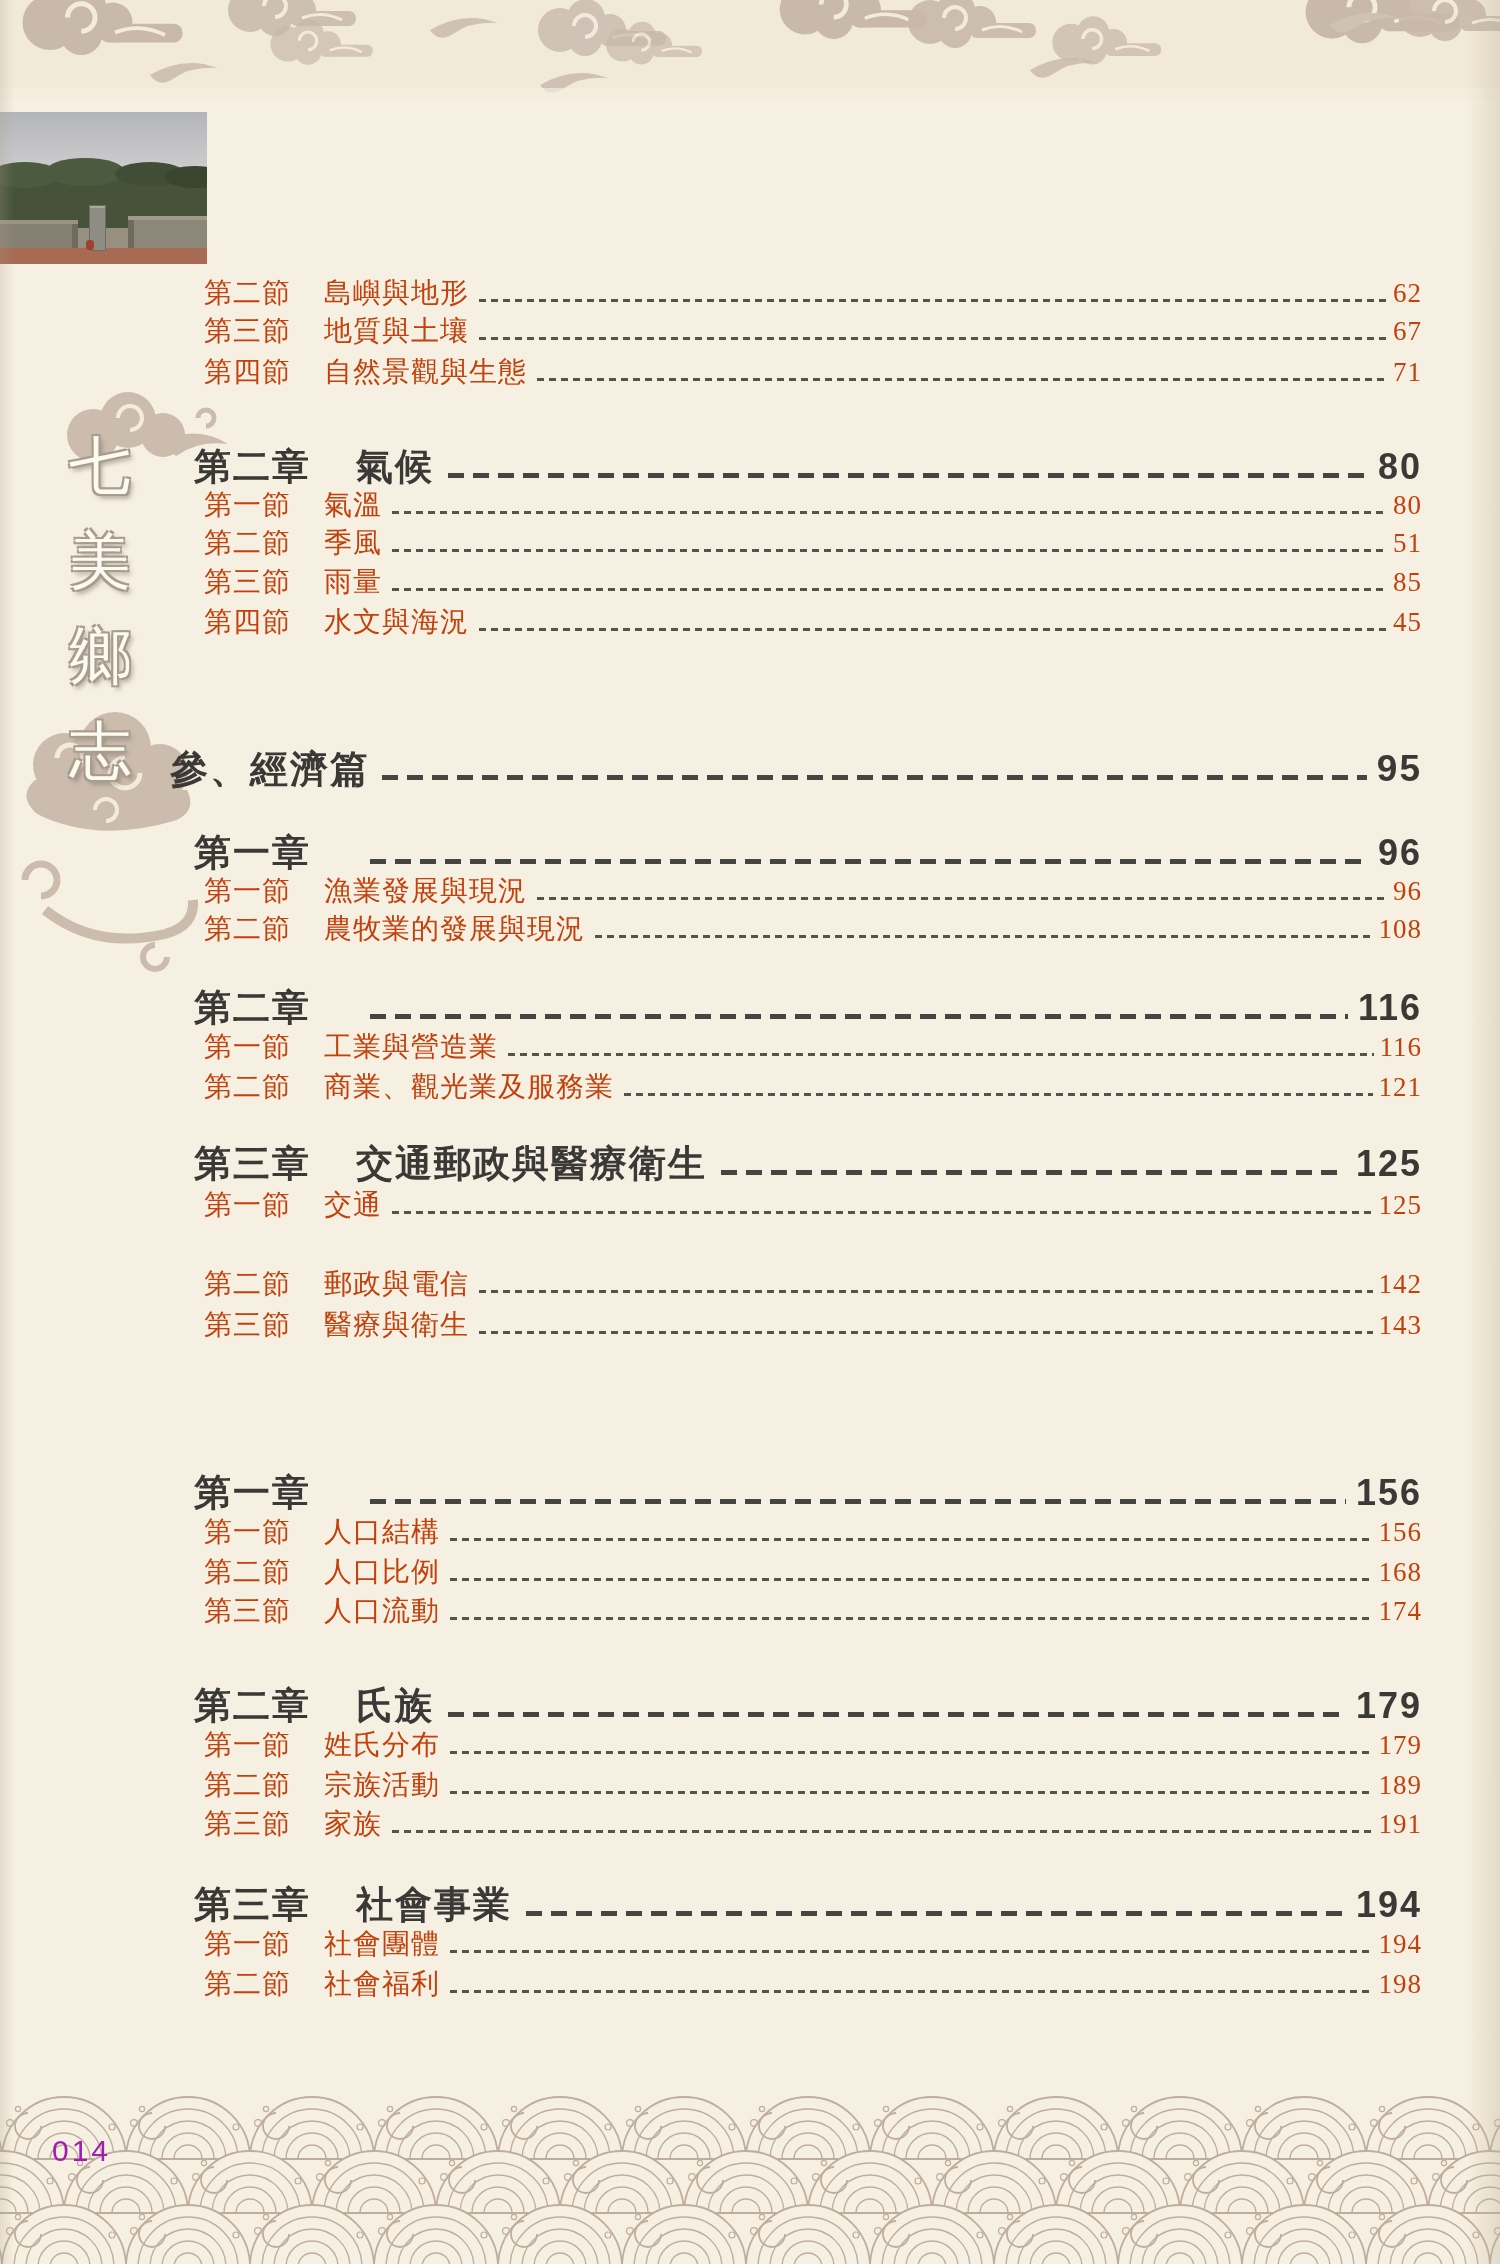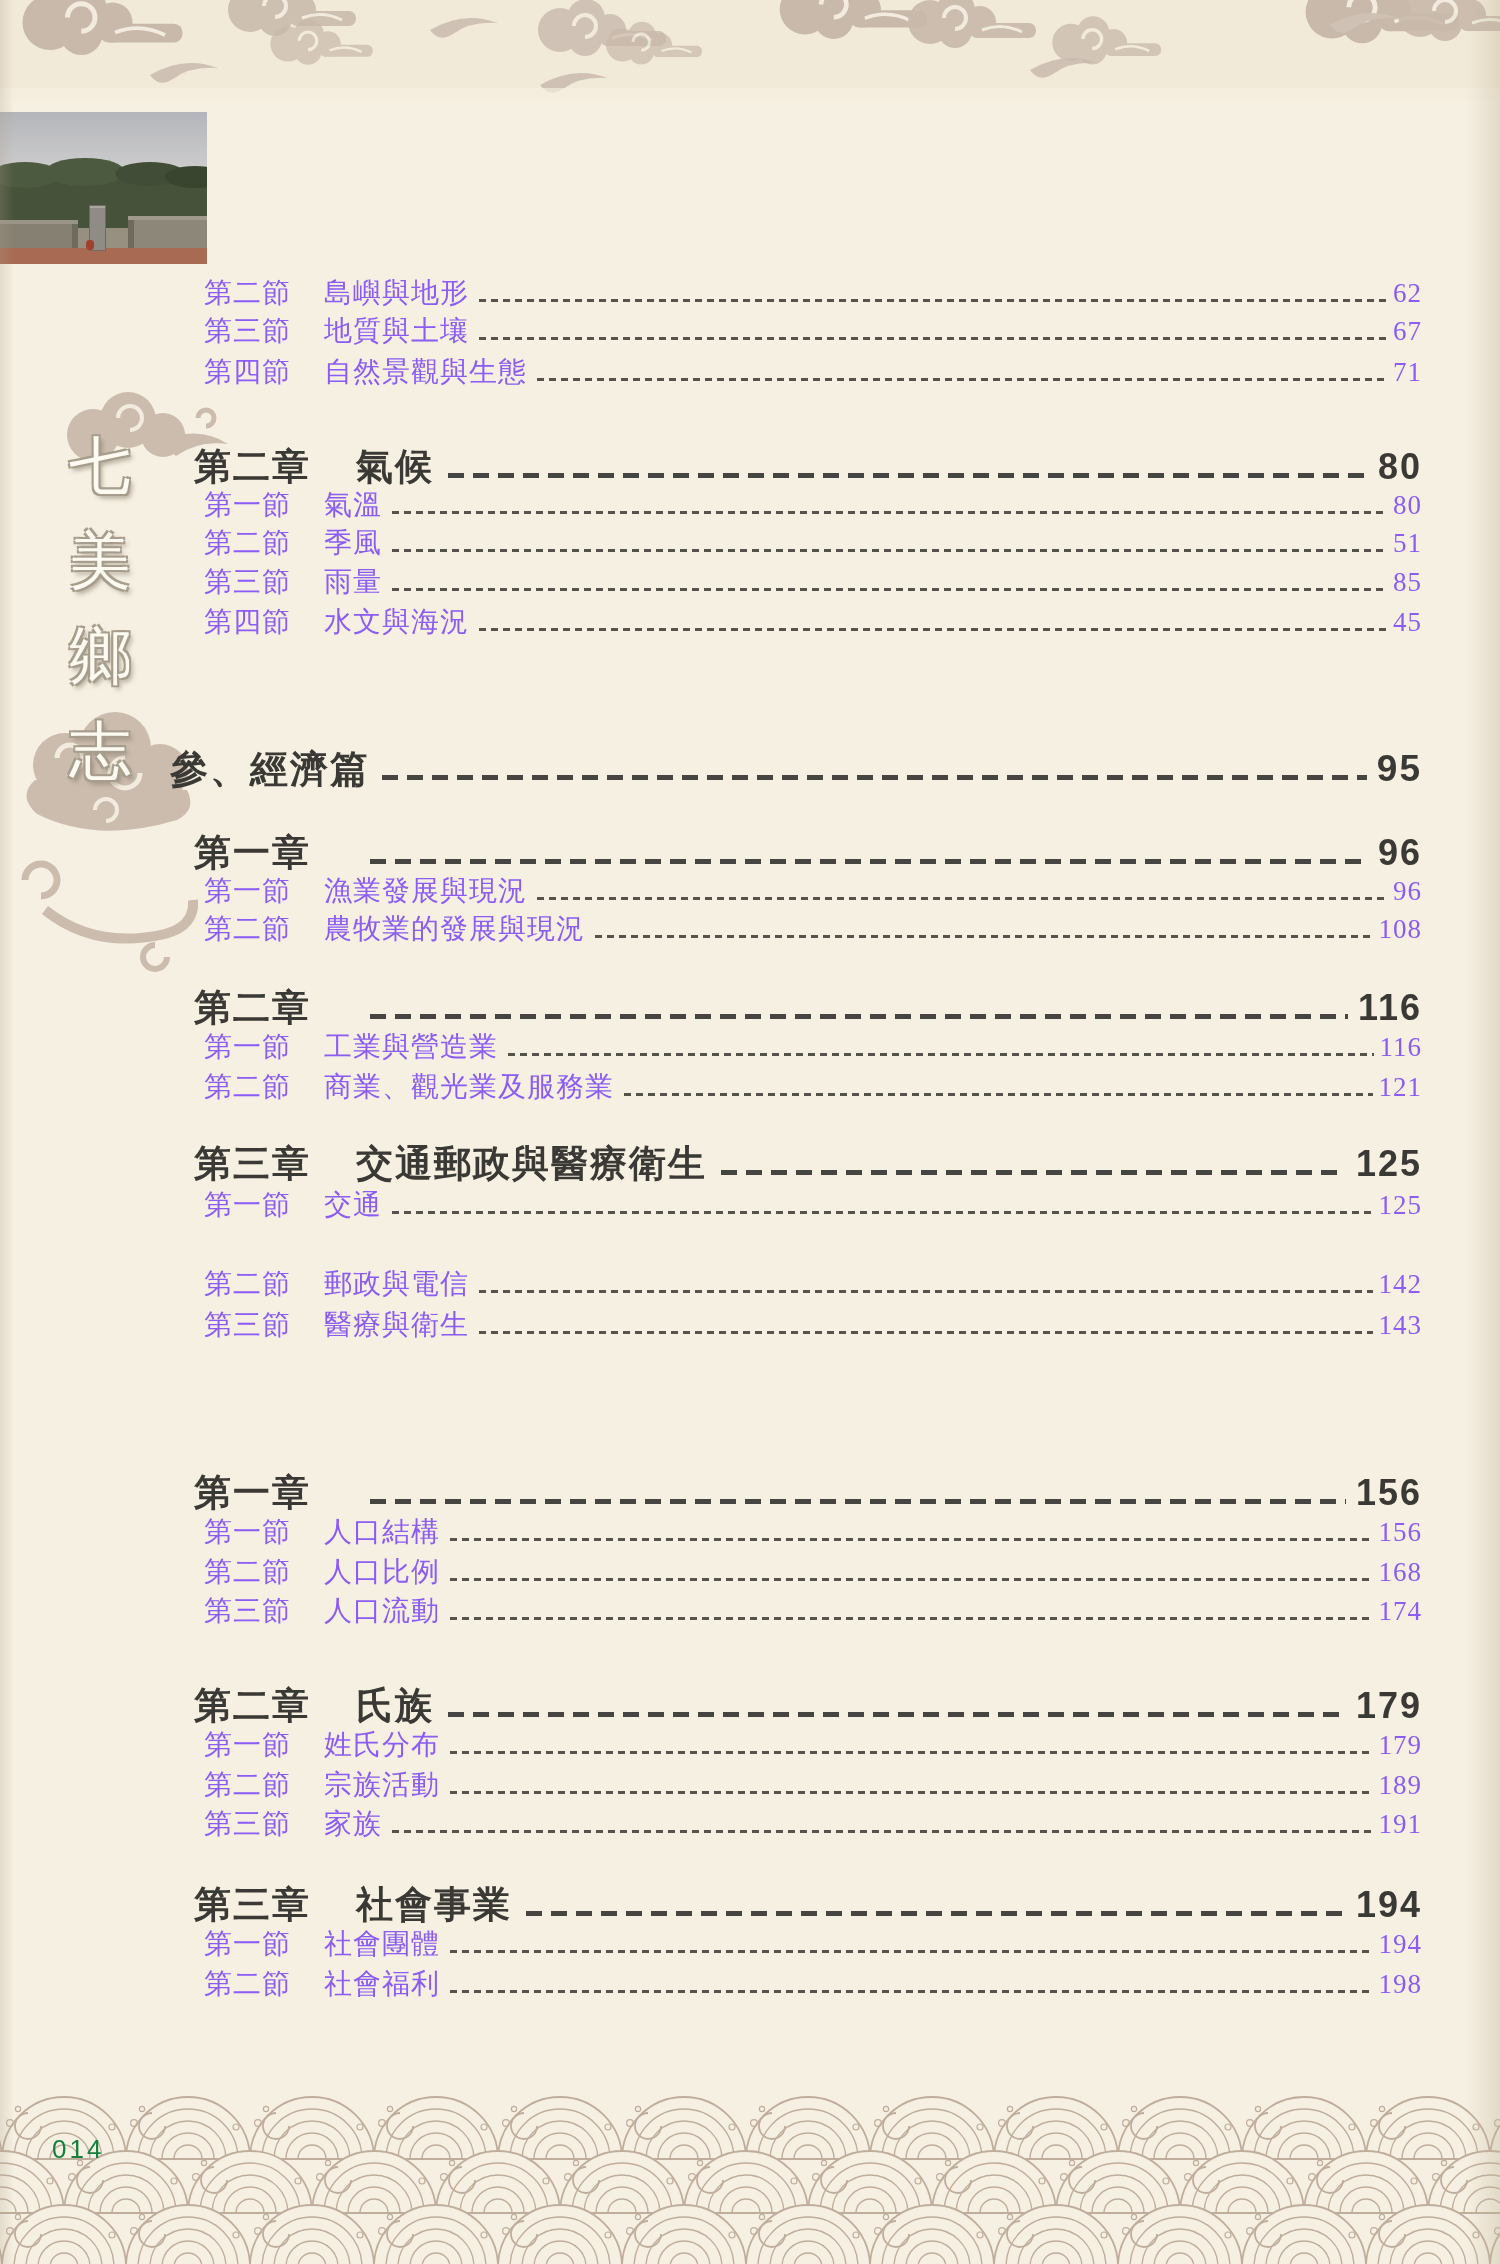--- a/index.html
+++ b/index.html
@@ -31,37 +31,37 @@
   .side-chars{position:absolute;left:28px;top:38px;width:144px;text-align:center;}
   .side-chars .ch{display:block;height:95px;line-height:95px;font-size:62px;
       font-family:"DejaVu Serif","Liberation Serif",serif;color:#fdfaf1;
       text-shadow:-2px -2px 0 #a79d8c, 2px -2px 0 #a79d8c, -2px 2px 0 #a79d8c, 2px 2px 0 #a79d8c,
                   3px 4px 5px rgba(110,100,84,.6);}
   
   .toc{position:absolute;left:170px;top:0;width:1252px;height:2100px;}
   .row{position:absolute;left:0;right:0;display:flex;align-items:center;white-space:nowrap;}
   .row .num{flex:none;}
   .row.section{padding-left:34px;height:42px;font-family:"Liberation Serif","DejaVu Serif",serif;
-               font-size:28px;color:#8b5cf6;letter-spacing:1px;}
+               font-size:28px;color:#c2410c;letter-spacing:1px;}
   .row.section .lbl{flex:none;width:96px;margin-right:24px;}
   .row.section .leader{flex:1;align-self:center;height:3px;margin:14px 6px 0 10px;
       background:repeating-linear-gradient(90deg,#56534c 0 7px,rgba(0,0,0,0) 7px 12px);}
   .row.section .num{font-size:27px;}
   .row.chapter{padding-left:24px;height:54px;font-weight:bold;font-size:37px;color:#3a3935;letter-spacing:2px;}
   .row.chapter .lbl{flex:none;width:126px;margin-right:36px;}
   .row.chapter .leader{flex:1;align-self:center;height:5px;margin:16px 10px 0 14px;
       background:repeating-linear-gradient(90deg,#464541 0 16px,rgba(0,0,0,0) 16px 25px);}
   .row.chapter .num{font-size:36px;}
   .row.part{padding-left:0;height:58px;font-weight:bold;font-size:38px;color:#3a3935;letter-spacing:2px;}
   .row.part .leader{flex:1;align-self:center;height:5px;margin:16px 10px 0 12px;
       background:repeating-linear-gradient(90deg,#464541 0 16px,rgba(0,0,0,0) 16px 25px);}
   .row.part .num{font-size:37px;}
   
   .wave-border{position:absolute;left:0;bottom:0;width:1500px;height:175px;}
-  .folio{position:absolute;left:52px;top:2134px;font-size:26px;letter-spacing:3px;color:#15803d;z-index:5;}
+  .folio{position:absolute;left:52px;top:2134px;font-size:30px;letter-spacing:3px;color:#a21caf;z-index:5;}
   .edge-shade{position:absolute;top:0;right:0;width:34px;height:100%;
       background:linear-gradient(90deg,rgba(190,178,152,0),rgba(190,178,152,.35));pointer-events:none;}
   .gutter-shade{position:absolute;top:0;left:0;width:14px;height:100%;
       background:linear-gradient(90deg,rgba(170,158,134,.25),rgba(170,158,134,0));pointer-events:none;}
 </style>
 </head>
 <body>
 
 <div class="stage">
 

